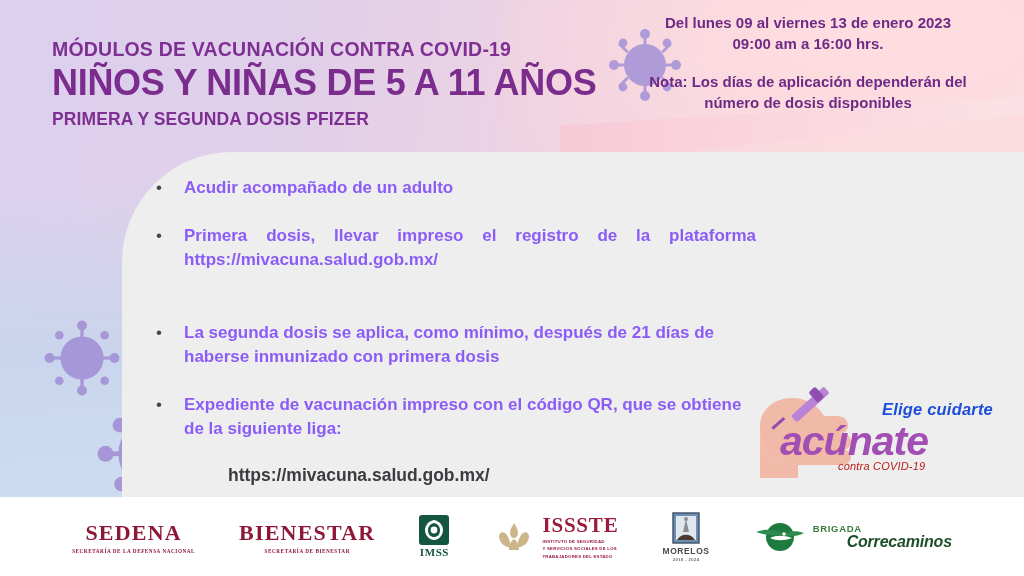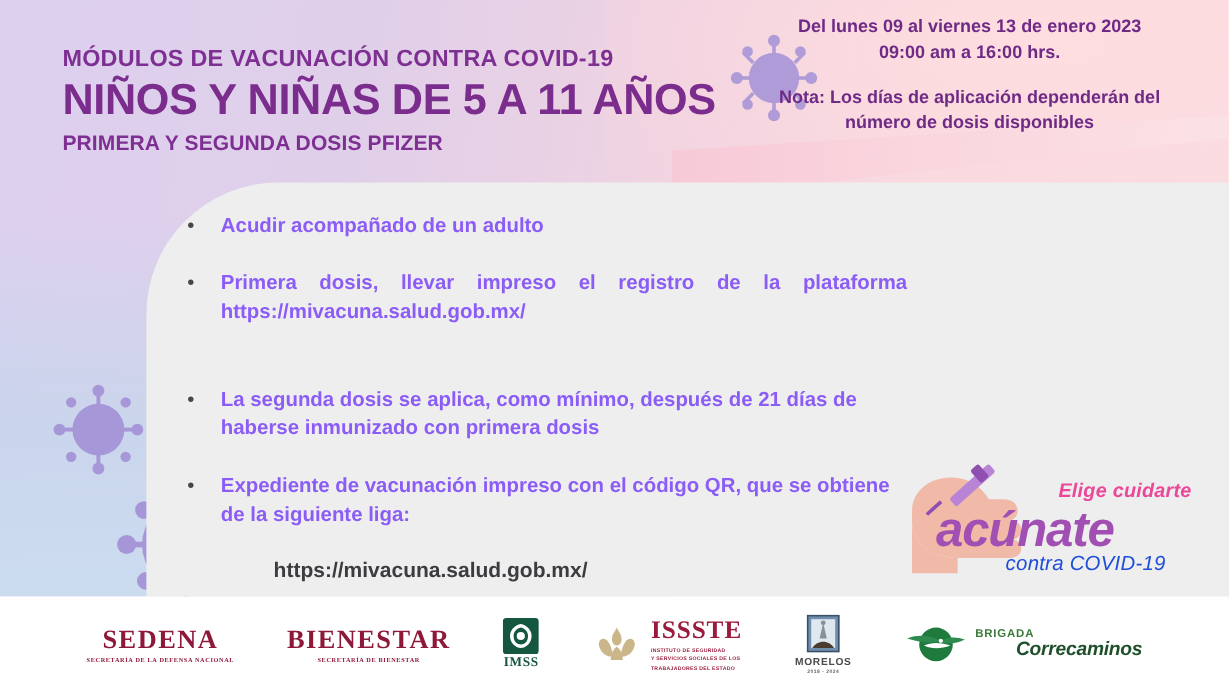--- a/index.html
+++ b/index.html
@@ -88,30 +88,30 @@
     position:absolute; left:228px; top:465px;
     font-size:17.5px; font-weight:bold; color:#3c3c40;
   }
 
   
   .vac-logo { position:absolute; left:752px; top:372px; width:262px; height:122px; }
   .vac-arm { position:absolute; left:0; top:14px; width:110px; height:92px; }
   .vac-elige {
     position:absolute; left:130px; top:28px;
     font-size:16.5px; font-weight:bold; font-style:italic;
-    color:#ec4899; letter-spacing:.2px;
+    color:#1d4ed8; letter-spacing:.2px;
   }
   .vac-word {
     position:absolute; left:28px; top:46px;
     font-size:41px; font-weight:bold; font-style:italic;
     color:#a24fb4; letter-spacing:-1px;
   }
   .vac-sub {
     position:absolute; left:86px; top:88px;
-    font-size:17px; font-style:italic; color:#1d4ed8; letter-spacing:.2px;
+    font-size:11px; font-style:italic; color:#b91c1c; letter-spacing:.2px;
   }
 
   
   .footer { position:absolute; left:0; bottom:0; width:1024px; height:79px; }
   .logo-row {
     position:absolute; left:0; top:0; width:1024px; height:79px;
     display:flex; align-items:center; justify-content:center; gap:44px;
   }
   .logo { display:flex; align-items:center; }
 

